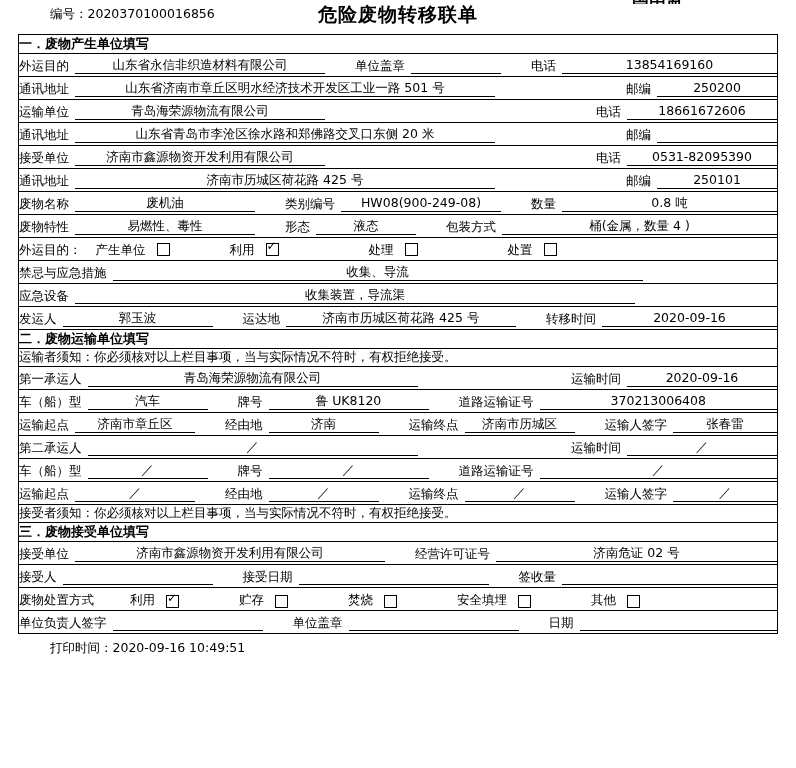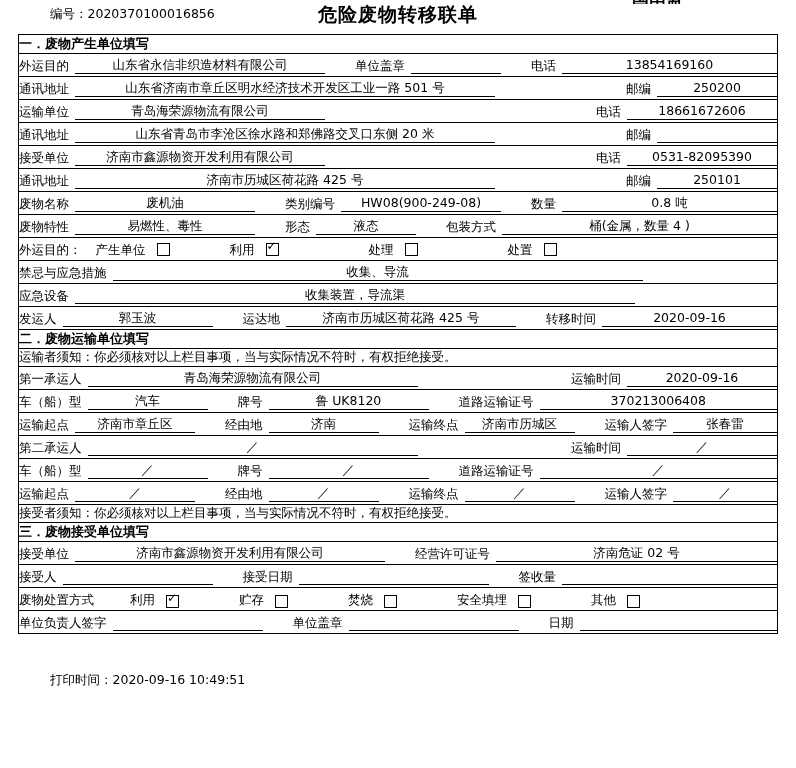--- a/index.html
+++ b/index.html
@@ -124,21 +124,20 @@
     position: absolute;
     left: 0px;
     top: -4px;
     font-size: 12px;
     line-height: 13px;
   }
   .footer {
     padding-top: 6px;
     padding-left: 32px;
     font-size: 12.5px;
-    margin-top: 32px;
   }
 </style>
 </head>
 <body>
 
 <div class="page">
 
   <div class="top-row">
     <div class="doc-no">
       <span>编号：</span><span>2020370100016856</span>

